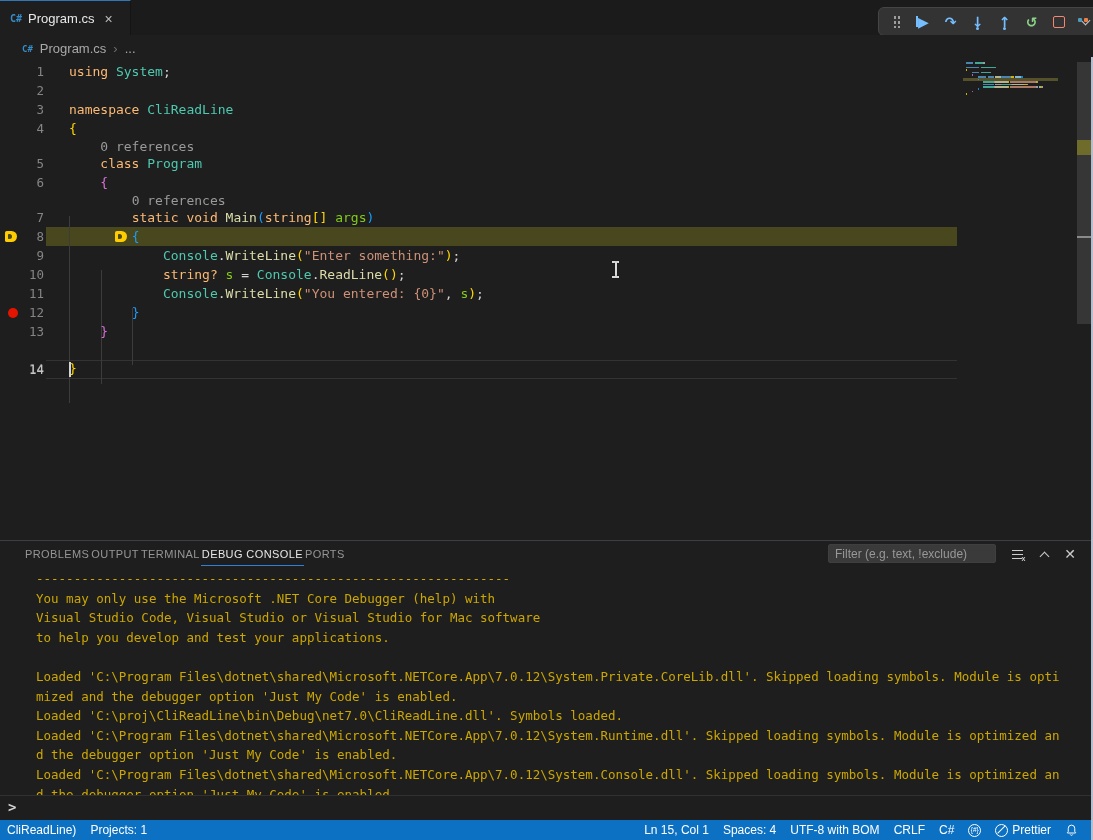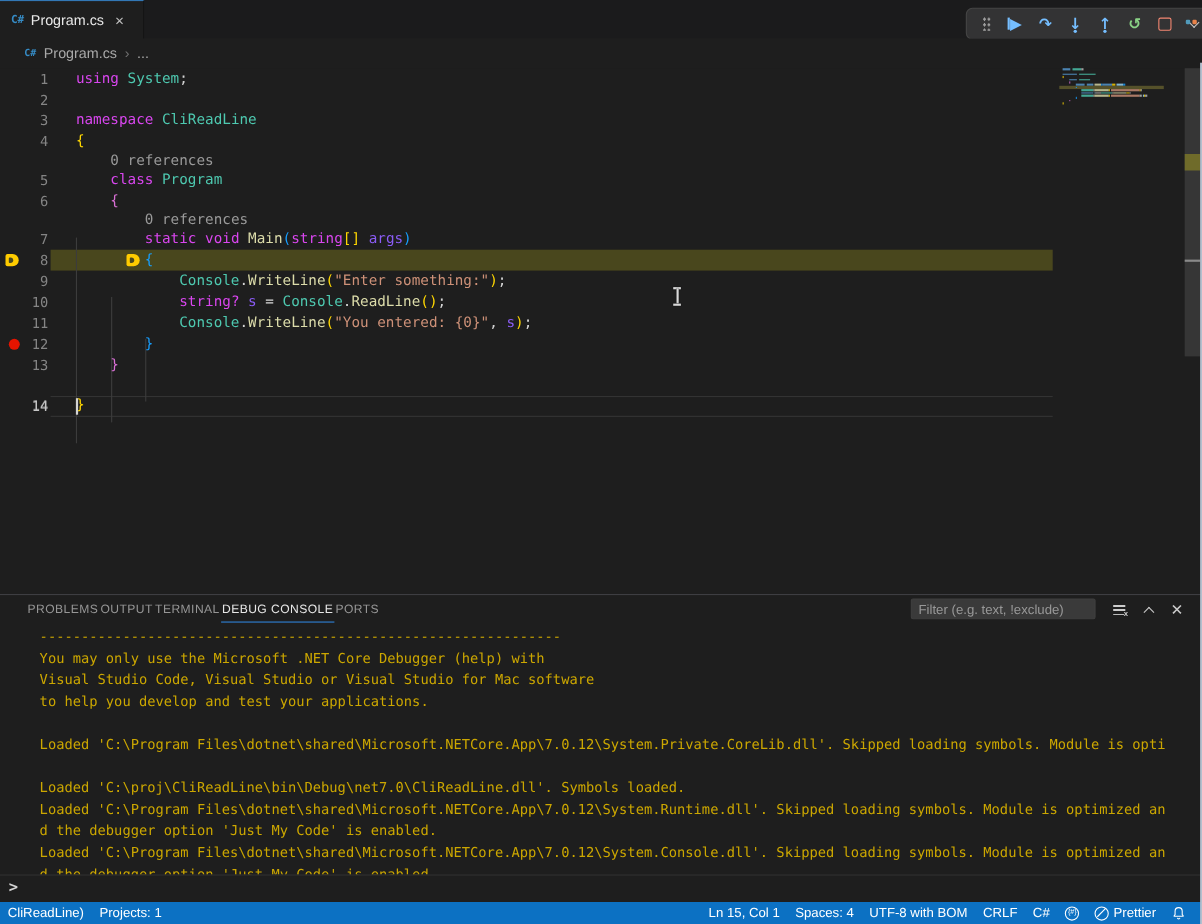--- a/index.html
+++ b/index.html
@@ -40,22 +40,22 @@
   .gut.cur{color:#c6c6c6;}
   .codeln{position:absolute;left:69px;top:0;white-space:pre;line-height:19px;z-index:3;}
   .lens{position:absolute;font-size:13px;color:#9a9a9a;line-height:16px;z-index:3;cursor:pointer;}
   .hlbar{position:absolute;left:46px;top:0;width:911px;height:19px;background:#49471d;z-index:0;}
   .curline{position:absolute;left:46px;top:0;width:911px;height:19px;border-top:1px solid #333;border-bottom:1px solid #333;box-sizing:border-box;z-index:0;}
   .guide{position:absolute;width:1px;background:#3c3c3c;z-index:1;}
   .bkpt{position:absolute;left:8px;width:10px;height:10px;border-radius:50%;background:#e51400;z-index:4;}
   .dbgarrow{position:absolute;width:12px;height:11px;background:#ffcc00;border-radius:2px 6px 6px 2px;z-index:4;}
   .dbgarrow i{position:absolute;left:3px;top:3px;width:4px;height:5px;background:#4a481d;border-radius:1px 3px 3px 1px;display:block;}
   .caret{position:absolute;left:69px;width:1.5px;height:15px;background:#d4d4d4;z-index:5;}
-  .tk-kw{color:#d946ef}.tk-type{color:#4ec9b0}.tk-fn{color:#dcdcaa}.tk-str{color:#ce9178}
-  .tk-var{color:#8b5cf6}.tk-pl{color:#d4d4d4}.tk-b1{color:#ffd700}.tk-b2{color:#da70d6}.tk-b3{color:#179fff}
+  .tk-kw{color:#fdba74}.tk-type{color:#4ec9b0}.tk-fn{color:#dcdcaa}.tk-str{color:#ce9178}
+  .tk-var{color:#84cc16}.tk-pl{color:#d4d4d4}.tk-b1{color:#ffd700}.tk-b2{color:#da70d6}.tk-b3{color:#179fff}
   
   .minimap{position:absolute;left:960px;top:62px;width:115px;height:60px;z-index:2;}
   .mmbar{position:absolute;height:1.7px;opacity:.8;}
   .mm-kw{background:#569cd6}.mm-type{background:#4ec9b0}.mm-fn{background:#dcdcaa}.mm-str{background:#ce9178}
   .mm-var{background:#9cdcfe}.mm-pl{background:#bdbdbd}.mm-b1{background:#ffd700}.mm-b2{background:#da70d6}.mm-b3{background:#179fff}
   .mmhl{position:absolute;left:3px;width:95px;height:2.6px;background:#55512a;}
   .vscroll{position:absolute;left:1077px;top:62px;width:14px;height:262px;background:#4b4b4b;opacity:.55;z-index:2;cursor:pointer;}
   .ovr-dbg{position:absolute;left:1077px;top:140px;width:14px;height:15px;background:#6f6b2a;z-index:3;}
   .ovr-line{position:absolute;left:1077px;top:236px;width:14px;height:2px;background:#8a8a8a;z-index:3;}
   .edgestrip{position:absolute;left:1091px;top:57px;width:2px;height:783px;background:#b3bfce;z-index:9;}
@@ -292,20 +292,21 @@
     <div class="picon" style="left:1062px">
       <span class="xicon">✕</span>
     </div>
     <div class="consolebox" id="consolebox">
         <div class="conrow" style="top: 2px;">---------------------------------------------------------------</div>
         <div class="conrow" style="top: 21.6px;">You may only use the Microsoft .NET Core Debugger (help) with</div>
         <div class="conrow" style="top: 41.2px;">Visual Studio Code, Visual Studio or Visual Studio for Mac software</div>
         <div class="conrow" style="top: 60.8px;">to help you develop and test your applications.</div>
         <div class="conrow" style="top: 80.4px;"></div>
         <div class="conrow" style="top: 100px;">Loaded 'C:\Program Files\dotnet\shared\Microsoft.NETCore.App\7.0.12\System.Private.CoreLib.dll'. Skipped loading symbols. Module is opti</div>
+        <div class="conrow" style="top: 119.6px;">mized and the debugger option 'Just My Code' is enabled.</div>
         <div class="conrow" style="top: 139.2px;">Loaded 'C:\proj\CliReadLine\bin\Debug\net7.0\CliReadLine.dll'. Symbols loaded.</div>
         <div class="conrow" style="top: 158.8px;">Loaded 'C:\Program Files\dotnet\shared\Microsoft.NETCore.App\7.0.12\System.Runtime.dll'. Skipped loading symbols. Module is optimized an</div>
         <div class="conrow" style="top: 178.4px;">d the debugger option 'Just My Code' is enabled.</div>
         <div class="conrow" style="top: 198px;">Loaded 'C:\Program Files\dotnet\shared\Microsoft.NETCore.App\7.0.12\System.Console.dll'. Skipped loading symbols. Module is optimized an</div>
         <div class="conrow" style="top: 217.6px;">d the debugger option 'Just My Code' is enabled.</div>
       </div>
     <div class="promptline"></div>
     <div class="prompt">&gt;</div>
   </div>
 

